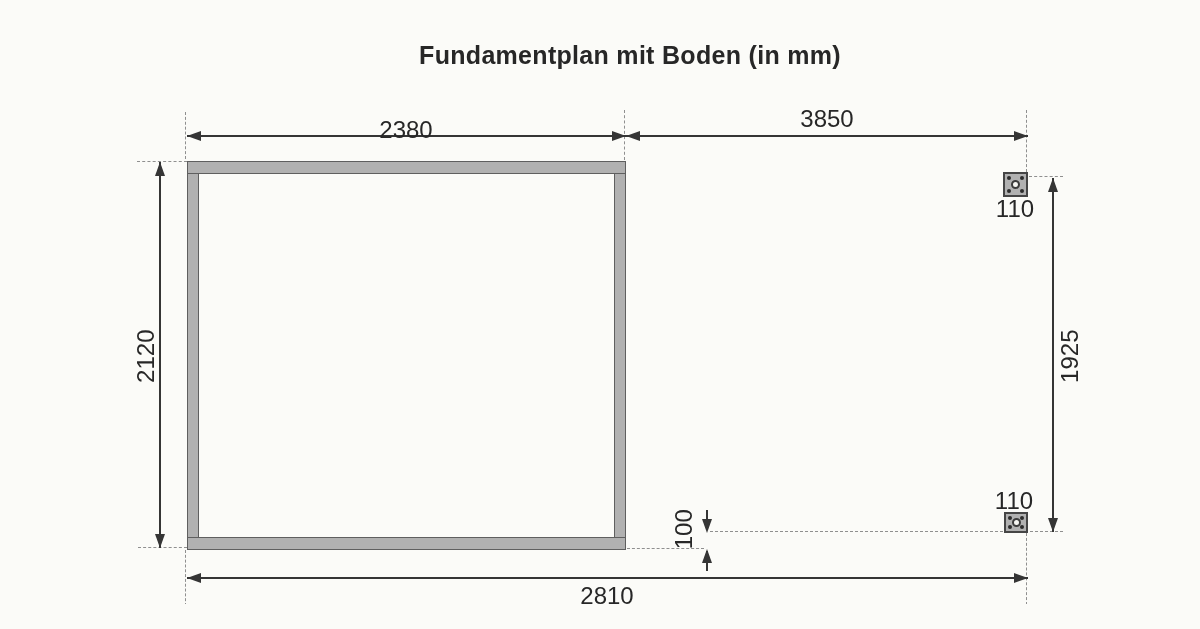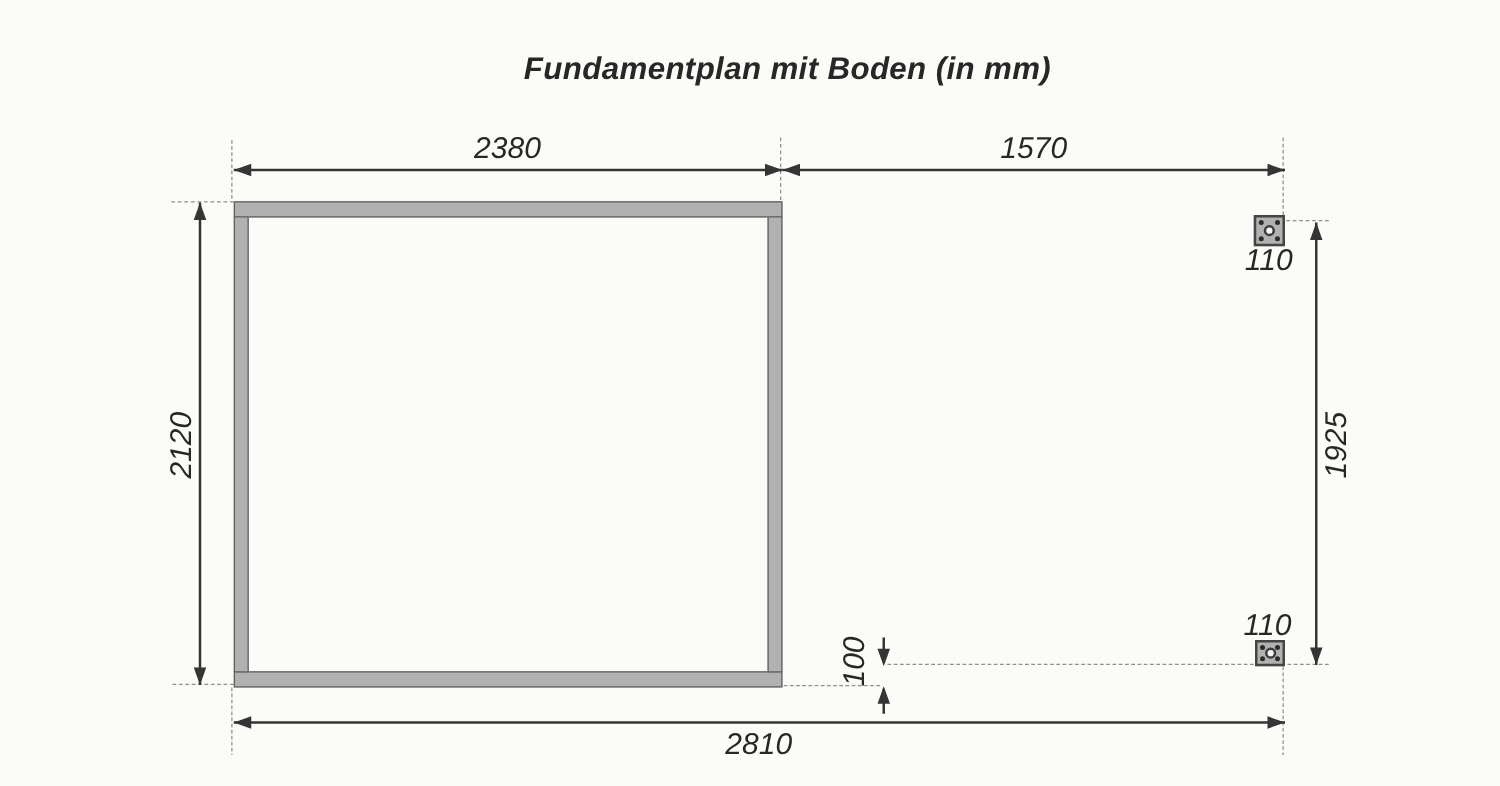--- a/index.html
+++ b/index.html
@@ -7,21 +7,21 @@
     --frame-fill:#b1b1b1;
     --frame-outline:#5f5f5f;
     --dimension-line:#353535;
     --extension-line:#8f8f8f;
     --text:#272727;
   }
   html,body{margin:0;padding:0;background:var(--background);}
   .canvas{
     position:relative;width:1200px;height:604px;overflow:hidden;
     background:var(--background);
-    font-family:"Liberation Sans", sans-serif;color:var(--text);font-style:italic;
+    font-family:"Liberation Sans", sans-serif;color:var(--text);
   }
   .title{
     position:absolute;left:30px;top:41px;width:1200px;text-align:center;
     font-size:25px;font-weight:bold;letter-spacing:.3px;color:var(--text);
   }
   
   .bar{position:absolute;background:var(--frame-fill);border:1px solid var(--frame-outline);box-sizing:border-box;}
   
   .dlh{position:absolute;height:2px;background:var(--dimension-line);}
   .dlv{position:absolute;width:2px;background:var(--dimension-line);}
@@ -64,26 +64,26 @@
   <div class="dashh" style="left:1029px;top:176px;width:34px;"></div>
 
   <div class="bar" style="left:187px;top:161px;width:439px;height:13px;"></div>
   <div class="bar" style="left:187px;top:537px;width:439px;height:13px;"></div>
   <div class="bar" style="left:187px;top:173px;width:12px;height:365px;"></div>
   <div class="bar" style="left:614px;top:173px;width:12px;height:365px;"></div>
 
   <div class="dlh" style="left:187px;top:135px;width:439px;"></div>
   <div class="arr left" style="left:187px;top:131px;"></div>
   <div class="arr right" style="left:612px;top:131px;"></div>
-  <div class="dlabel" style="left:346px;top:106px;width:120px;">2380</div>
+  <div class="dlabel" style="left:346px;top:117px;width:120px;">2380</div>
 
   <div class="dlh" style="left:626px;top:135px;width:402px;"></div>
   <div class="arr left" style="left:626px;top:131px;"></div>
   <div class="arr right" style="left:1014px;top:131px;"></div>
-  <div class="dlabel" style="left:767px;top:106px;width:120px;">1570</div>
+  <div class="dlabel" style="left:767px;top:106px;width:120px;">3850</div>
 
   <div class="dlv" style="left:159px;top:162px;height:386px;"></div>
   <div class="arr up" style="left:155px;top:162px;"></div>
   <div class="arr down" style="left:155px;top:534px;"></div>
   <div class="dlabel rot" style="left:86px;top:343px;width:120px;">2120</div>
 
   <div class="dlv" style="left:1052px;top:178px;height:354px;"></div>
   <div class="arr up" style="left:1048px;top:178px;"></div>
   <div class="arr down" style="left:1048px;top:518px;"></div>
   <div class="dlabel rot" style="left:1010px;top:343px;width:120px;">1925</div>

